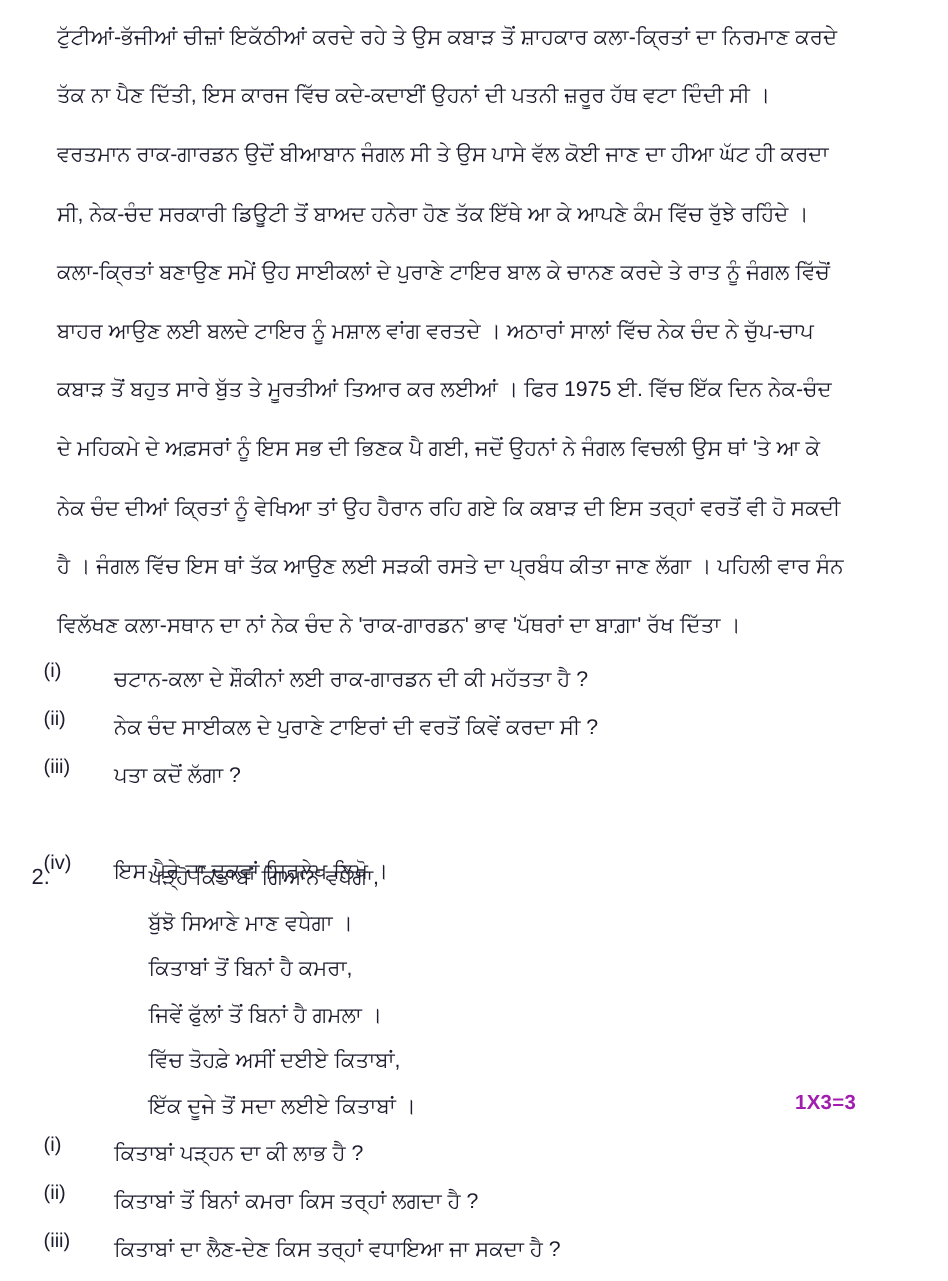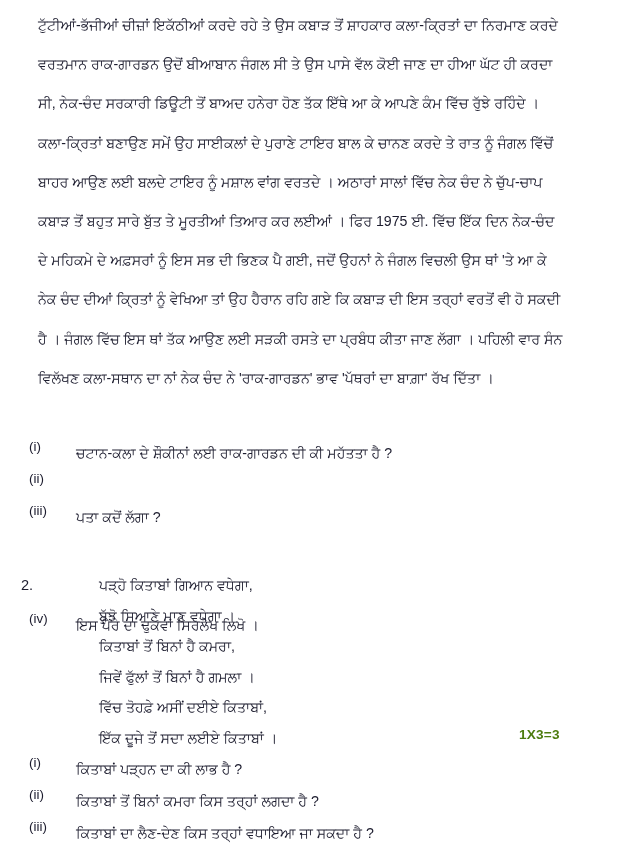--- a/index.html
+++ b/index.html
@@ -101,67 +101,69 @@
     letter-spacing: 0.2px;
   }
 </style>
 </head>
 <body>
 
 <div class="page">
 
   <div class="passage">
     <span class="last">ਟੁੱਟੀਆਂ-ਭੱਜੀਆਂ ਚੀਜ਼ਾਂ ਇਕੱਠੀਆਂ ਕਰਦੇ ਰਹੇ ਤੇ ਉਸ ਕਬਾੜ ਤੋਂ ਸ਼ਾਹਕਾਰ ਕਲਾ-ਕ੍ਰਿਤਾਂ ਦਾ ਨਿਰਮਾਣ ਕਰਦੇ</span>
+    <span class="last">ਤੱਕ ਨਾ ਪੈਣ ਦਿੱਤੀ, ਇਸ ਕਾਰਜ ਵਿੱਚ ਕਦੇ-ਕਦਾਈਂ ਉਹਨਾਂ ਦੀ ਪਤਨੀ ਜ਼ਰੂਰ ਹੱਥ ਵਟਾ ਦਿੰਦੀ ਸੀ ।</span>
     <span class="last">ਵਰਤਮਾਨ ਰਾਕ-ਗਾਰਡਨ ਉਦੋਂ ਬੀਆਬਾਨ ਜੰਗਲ ਸੀ ਤੇ ਉਸ ਪਾਸੇ ਵੱਲ ਕੋਈ ਜਾਣ ਦਾ ਹੀਆ ਘੱਟ ਹੀ ਕਰਦਾ</span>
     <span class="last">ਸੀ, ਨੇਕ-ਚੰਦ ਸਰਕਾਰੀ ਡਿਊਟੀ ਤੋਂ ਬਾਅਦ ਹਨੇਰਾ ਹੋਣ ਤੱਕ ਇੱਥੇ ਆ ਕੇ ਆਪਣੇ ਕੰਮ ਵਿੱਚ ਰੁੱਝੇ ਰਹਿੰਦੇ ।</span>
     <span class="last">ਕਲਾ-ਕ੍ਰਿਤਾਂ ਬਣਾਉਣ ਸਮੇਂ ਉਹ ਸਾਈਕਲਾਂ ਦੇ ਪੁਰਾਣੇ ਟਾਇਰ ਬਾਲ ਕੇ ਚਾਨਣ ਕਰਦੇ ਤੇ ਰਾਤ ਨੂੰ ਜੰਗਲ ਵਿੱਚੋਂ</span>
     <span class="last">ਬਾਹਰ ਆਉਣ ਲਈ ਬਲਦੇ ਟਾਇਰ ਨੂੰ ਮਸ਼ਾਲ ਵਾਂਗ ਵਰਤਦੇ । ਅਠਾਰਾਂ ਸਾਲਾਂ ਵਿੱਚ ਨੇਕ ਚੰਦ ਨੇ ਚੁੱਪ-ਚਾਪ</span>
     <span class="last">ਕਬਾੜ ਤੋਂ ਬਹੁਤ ਸਾਰੇ ਬੁੱਤ ਤੇ ਮੂਰਤੀਆਂ ਤਿਆਰ ਕਰ ਲਈਆਂ । ਫਿਰ 1975 ਈ. ਵਿੱਚ ਇੱਕ ਦਿਨ ਨੇਕ-ਚੰਦ</span>
     <span class="last">ਦੇ ਮਹਿਕਮੇ ਦੇ ਅਫ਼ਸਰਾਂ ਨੂੰ ਇਸ ਸਭ ਦੀ ਭਿਣਕ ਪੈ ਗਈ, ਜਦੋਂ ਉਹਨਾਂ ਨੇ ਜੰਗਲ ਵਿਚਲੀ ਉਸ ਥਾਂ 'ਤੇ ਆ ਕੇ</span>
     <span class="last">ਨੇਕ ਚੰਦ ਦੀਆਂ ਕ੍ਰਿਤਾਂ ਨੂੰ ਵੇਖਿਆ ਤਾਂ ਉਹ ਹੈਰਾਨ ਰਹਿ ਗਏ ਕਿ ਕਬਾੜ ਦੀ ਇਸ ਤਰ੍ਹਾਂ ਵਰਤੋਂ ਵੀ ਹੋ ਸਕਦੀ</span>
     <span class="last">ਹੈ । ਜੰਗਲ ਵਿੱਚ ਇਸ ਥਾਂ ਤੱਕ ਆਉਣ ਲਈ ਸੜਕੀ ਰਸਤੇ ਦਾ ਪ੍ਰਬੰਧ ਕੀਤਾ ਜਾਣ ਲੱਗਾ । ਪਹਿਲੀ ਵਾਰ ਸੰਨ</span>
     <span class="last">ਵਿਲੱਖਣ ਕਲਾ-ਸਥਾਨ ਦਾ ਨਾਂ ਨੇਕ ਚੰਦ ਨੇ 'ਰਾਕ-ਗਾਰਡਨ' ਭਾਵ 'ਪੱਥਰਾਂ ਦਾ ਬਾਗ਼ਾ' ਰੱਖ ਦਿੱਤਾ ।</span>
   </div>
 
   <div class="qlist" style="top:437px;">
 
     <div class="qrow" style="height:32px;">
       <span class="qmark">(i)</span>
       <span class="qtext">ਚਟਾਨ-ਕਲਾ ਦੇ ਸ਼ੌਕੀਨਾਂ ਲਈ ਰਾਕ-ਗਾਰਡਨ ਦੀ ਕੀ ਮਹੱਤਤਾ ਹੈ ?</span>
     </div>
 
     <div class="qrow" style="height:32px;">
       <span class="qmark">(ii)</span>
+      <span class="qtext">ਨੇਕ ਚੰਦ ਸਾਈਕਲ ਦੇ ਪੁਰਾਣੇ ਟਾਇਰਾਂ ਦੀ ਵਰਤੋਂ ਕਿਵੇਂ ਕਰਦਾ ਸੀ ?</span>
     </div>
 
     <div class="qrow" style="height:64px;">
       <span class="qmark">(iii)</span>
       <span class="qtext cont">ਪਤਾ ਕਦੋਂ ਲੱਗਾ ?</span>
     </div>
 
-    <div class="qrow" style="height:32px;margin-top:44px;">
+    <div class="qrow" style="height:32px;">
       <span class="qmark">(iv)</span>
       <span class="qtext">ਇਸ ਪੈਰੇ ਦਾ ਢੁਕਵਾਂ ਸਿਰਲੇਖ ਲਿਖੋ ।</span>
     </div>
 
   </div>
 
   <div class="item2" style="top:570px;">
     <span class="num">2.</span>
     <div class="poem">
       <span class="pline">ਪੜ੍ਹੋ ਕਿਤਾਬਾਂ ਗਿਆਨ ਵਧੇਗਾ,</span>
       <span class="pline">ਬੁੱਝੋ ਸਿਆਣੇ ਮਾਣ ਵਧੇਗਾ ।</span>
       <span class="pline">ਕਿਤਾਬਾਂ ਤੋਂ ਬਿਨਾਂ ਹੈ ਕਮਰਾ,</span>
       <span class="pline">ਜਿਵੇਂ ਫੁੱਲਾਂ ਤੋਂ ਬਿਨਾਂ ਹੈ ਗਮਲਾ ।</span>
       <span class="pline">ਵਿੱਚ ਤੋਹਫ਼ੇ ਅਸੀਂ ਦਈਏ ਕਿਤਾਬਾਂ,</span>
       <span class="pline">ਇੱਕ ਦੂਜੇ ਤੋਂ ਸਦਾ ਲਈਏ ਕਿਤਾਬਾਂ ।</span>
     </div>
   </div>
 
-  <span class="marks" style="left:519px; top:727px; color:#4d7c0f;">1X3=3</span>
+  <span class="marks" style="left:530px; top:727px; color:#a21caf;">1X3=3</span>
 
   <div class="qlist" style="top:753px;">
 
     <div class="qrow" style="height:32px;">
       <span class="qmark">(i)</span>
       <span class="qtext">ਕਿਤਾਬਾਂ ਪੜ੍ਹਨ ਦਾ ਕੀ ਲਾਭ ਹੈ ?</span>
     </div>
 
     <div class="qrow" style="height:32px;">
       <span class="qmark">(ii)</span>

